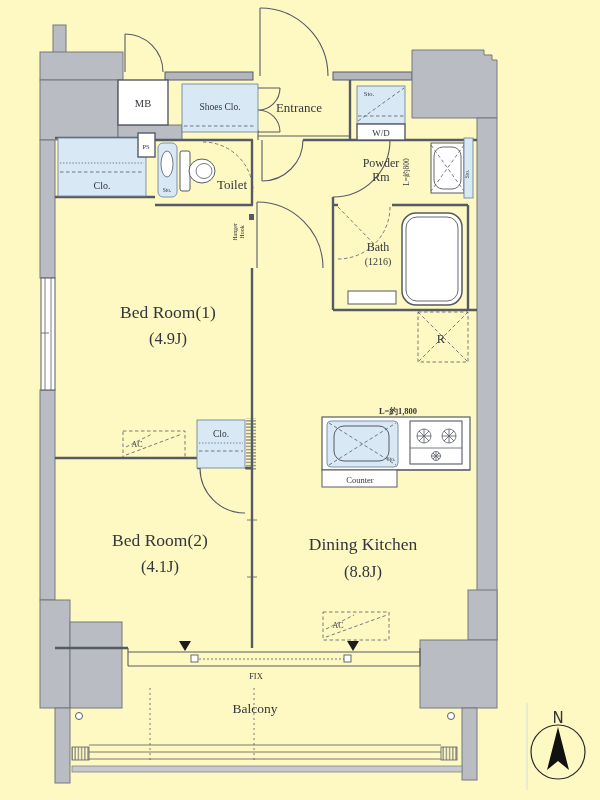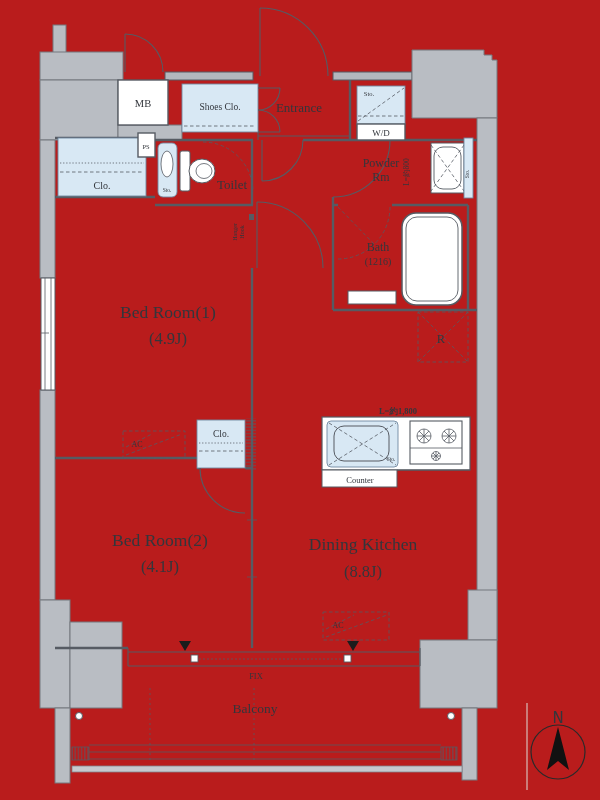--- a/index.html
+++ b/index.html
@@ -1,16 +1,16 @@
 <!DOCTYPE html>
 <html><head>
 <meta charset="utf-8">
 <style>
   html,body{margin:0;padding:0;background:#fbfaf7;}
-  .stage{width:600px;height:800px;position:relative;background:#b91c1c;overflow:hidden;text-align:right;}
+  .stage{width:600px;height:800px;position:relative;background:#fef9c3;overflow:hidden;text-align:right;}
   svg{display:block;}
   text{font-family:"Liberation Serif",serif;fill:#33363c;text-anchor:middle;}
   .sans{font-family:"DejaVu Sans",sans-serif;}
   .gray{fill:#b9bdc3;stroke:#74787e;stroke-width:1;}
   .band{fill:#b3b7bd;stroke:#565b63;stroke-width:1;}
   .blue{fill:#d8e8f4;stroke:#7189a0;stroke-width:0.9;}
   .room{fill:#ffffff;stroke:#565b63;stroke-width:1.4;}
   .w{stroke:#565b63;stroke-width:2.4;fill:none;}
   .ln{stroke:#565b63;stroke-width:1.1;fill:none;}
   .thin{stroke:#565b63;stroke-width:0.8;fill:none;}

